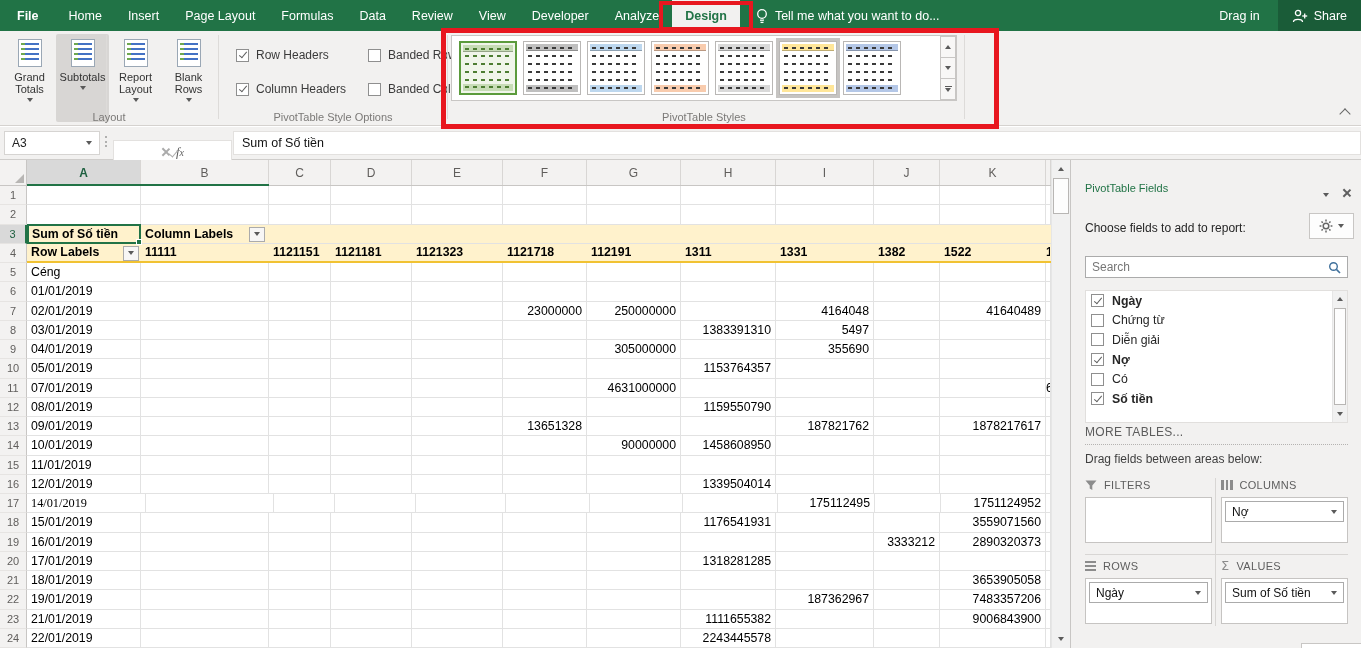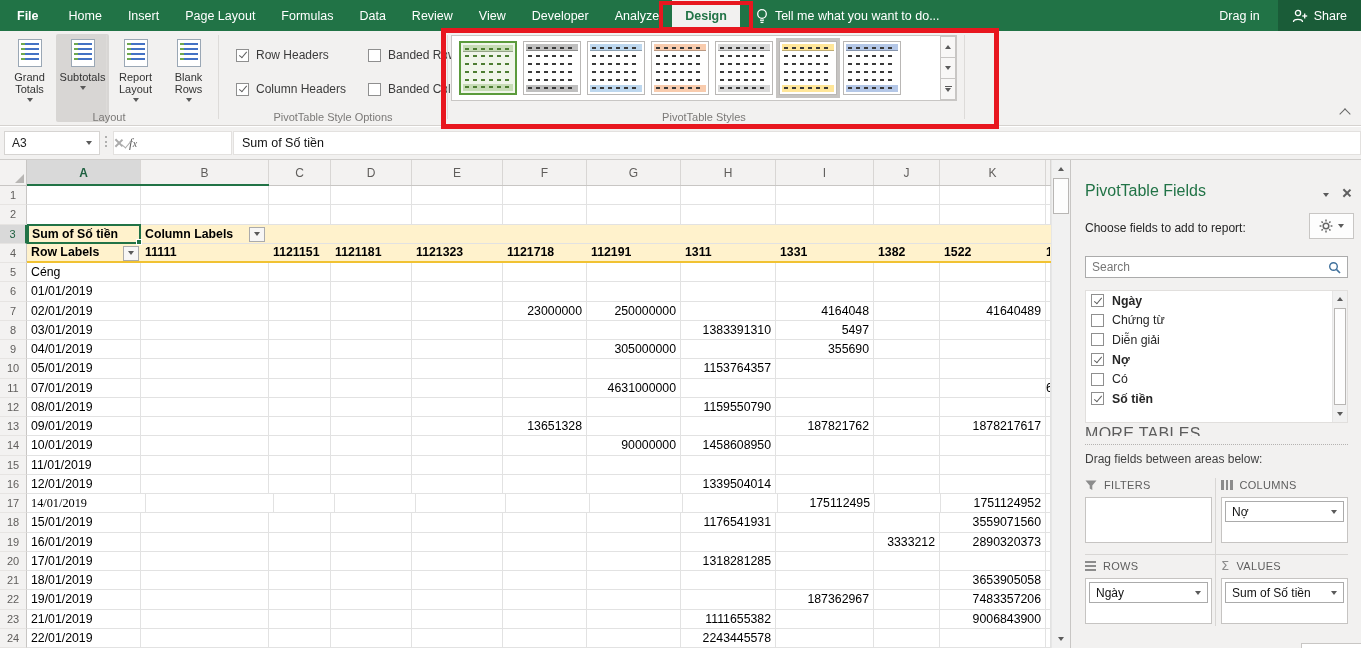--- a/index.html
+++ b/index.html
@@ -61,21 +61,21 @@
   
   .td{width:0;height:0;border-left:3.5px solid transparent;border-right:3.5px solid transparent;border-top:4px solid #5a5a5a}
   .tu{width:0;height:0;border-left:3.5px solid transparent;border-right:3.5px solid transparent;border-bottom:4px solid #5a5a5a}
 
   
   .fbar{position:absolute;left:0;top:127px;width:100%;height:33px;background:var(--ribbon-bg);border-bottom:1px solid #cfcdcb}
   .namebox{position:absolute;left:4px;top:4px;width:96px;height:24px;background:#fff;border:1px solid #d6d4d2;display:flex;align-items:center;font-size:12px;color:#222;padding-left:7px}
   .namebox .td{margin-left:auto;margin-right:7px}
   .dots{position:absolute;left:105px;top:9px;display:flex;flex-direction:column;gap:2.5px}
   .dots i{width:2px;height:2px;background:#9a9a9a;border-radius:50%}
-  .fxbtns{position:absolute;left:113px;top:4px;width:119px;height:24px;background:#fff;border:1px solid #e3e1df;display:flex;align-items:center;justify-content:flex-start}
+  .fxbtns{position:absolute;left:113px;top:13px;width:119px;height:24px;background:#fff;border:1px solid #e3e1df;display:flex;align-items:center;justify-content:center}
   .xicon{position:relative;width:10px;height:10px}
   .xicon::before,.xicon::after{content:"";position:absolute;left:4.3px;top:0;width:1.6px;height:10px;background:#ababab}
   .xicon::before{transform:rotate(45deg)}.xicon::after{transform:rotate(-45deg)}
   .ckgray{width:5px;height:9px;border-right:1.8px solid #ababab;border-bottom:1.8px solid #ababab;transform:rotate(40deg)}
   .fx{font-family:"Liberation Serif",serif;font-style:italic;font-size:13px;color:#5f5f5f}
   .ffield{position:absolute;left:233px;top:4px;right:0;height:24px;background:#fff;border:1px solid #e3e1df;display:flex;align-items:center;padding-left:8px;font-size:12.5px;color:#111}
 
   
   .main{position:absolute;left:0;top:160px;width:100%;height:488px;background:#fff}
   .colheads{position:absolute;left:0;top:0;height:26px;display:flex;background:var(--head-bg);border-bottom:1px solid var(--head-line)}
@@ -98,35 +98,35 @@
   .acell{position:absolute;left:0;top:-1px;width:114px;height:20.5px;border:2px solid var(--green);display:flex;align-items:center;padding-left:3px;font-weight:bold;font-size:12.3px;z-index:5;white-space:nowrap}
   .fillh{position:absolute;right:-3px;bottom:-3px;width:6px;height:6px;background:var(--green);border:1px solid #fff}
   .dropbtn{position:absolute;top:2px;width:16px;height:15px;background:#f7f6f5;border:1px solid #ababab;display:flex;align-items:center;justify-content:center}
 
   .vscroll{position:absolute;left:1051px;top:0;width:19px;height:488px;background:#f1f1f1;border-left:1px solid #e6e6e6}
   .vsbtn{position:absolute;left:0;width:100%;height:18px;display:flex;align-items:center;justify-content:center}
   .vthumb{position:absolute;left:1px;top:18px;width:16px;height:36px;background:#fdfdfd;border:1px solid #b8b6b4}
 
   
   .pane{position:absolute;left:1070px;top:0;width:291px;height:488px;background:var(--pane-bg);border-left:1px solid var(--head-line)}
-  .pane-title{position:absolute;left:14px;top:22px;font-size:16px;color:var(--green)}
+  .pane-title{position:absolute;left:14px;top:22px;font-size:11px;color:var(--green)}
   .pt-dd{position:absolute;left:252px;top:33px}
   .pt-x{position:absolute;left:271px;top:28px}
   .pt-x::before,.pt-x::after{background:#5f5f5f}
   .choose{position:absolute;left:14px;top:61px;font-size:12px;color:#262626}
   .gearbtn{position:absolute;left:238px;top:53px;width:45px;height:26px;background:#fdfdfd;border:1px solid #c8c6c4;display:flex;align-items:center;justify-content:center;gap:5px}
   .search{position:absolute;left:14px;top:96px;width:263px;height:22px;background:#fff;border:1px solid #ababab;display:flex;align-items:center;padding:0 6px;font-size:12px;color:#767676}
   .search svg{margin-left:auto}
   .fieldlist{position:absolute;left:14px;top:130px;width:263px;height:133px;background:#fff;border:1px solid #e1dfdd}
   .fitem{display:flex;align-items:center;gap:8px;height:19.6px;padding-left:5px;font-size:12.3px;color:#262626}
   .fitem.on{font-weight:bold}
   .lscroll{position:absolute;right:0;top:0;width:15px;height:100%;background:#f1f1f1;border-left:1px solid #e6e6e6}
   .lsbtn{position:absolute;left:0;width:100%;height:16px;display:flex;align-items:center;justify-content:center}
   .lthumb{position:absolute;left:1px;top:17px;width:12px;height:97px;background:#fdfdfd;border:1px solid #b8b6b4}
-  .moretables{position:absolute;left:14px;top:265px;width:200px;height:11px;overflow:hidden;font-size:16px;color:#5c5c5c;letter-spacing:.3px}
+  .moretables{position:absolute;left:14px;top:265px;width:200px;height:11px;overflow:hidden;font-size:12px;color:#5c5c5c;letter-spacing:.3px}
   .dotted{position:absolute;left:14px;top:284px;width:263px;border-top:1px dotted #b5b3b1}
   .draglbl{position:absolute;left:14px;top:292px;font-size:12px;color:#404040}
   .area-h{position:absolute;display:flex;align-items:center;gap:7px;font-size:11px;color:#5e5e5e;letter-spacing:.3px}
   .area-box{position:absolute;width:127px;height:46px;background:#fff;border:1px solid #c6c4c2;padding:3px}
   .pill{height:21px;background:#fff;border:1px solid #ababab;display:flex;align-items:center;font-size:12px;color:#111;padding-left:6px}
   .pill .td{margin-left:auto;margin-right:6px}
   .a-vsep{position:absolute;left:144px;top:318px;width:1px;height:148px;background:#d8d6d4}
   .a-hsep{position:absolute;left:14px;top:394px;width:263px;height:1px;background:#d8d6d4}
   .colsicon{display:flex;gap:2px}
   .colsicon i{width:2.5px;height:10px;background:#8c8c8c}

